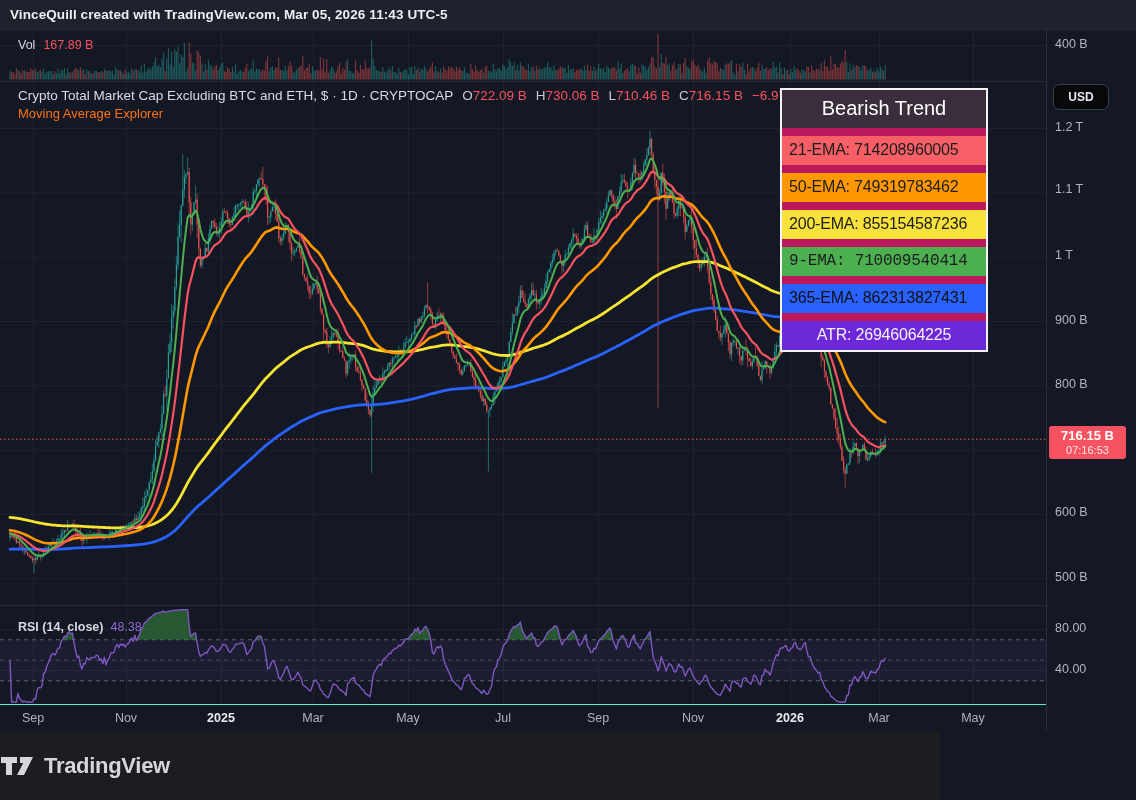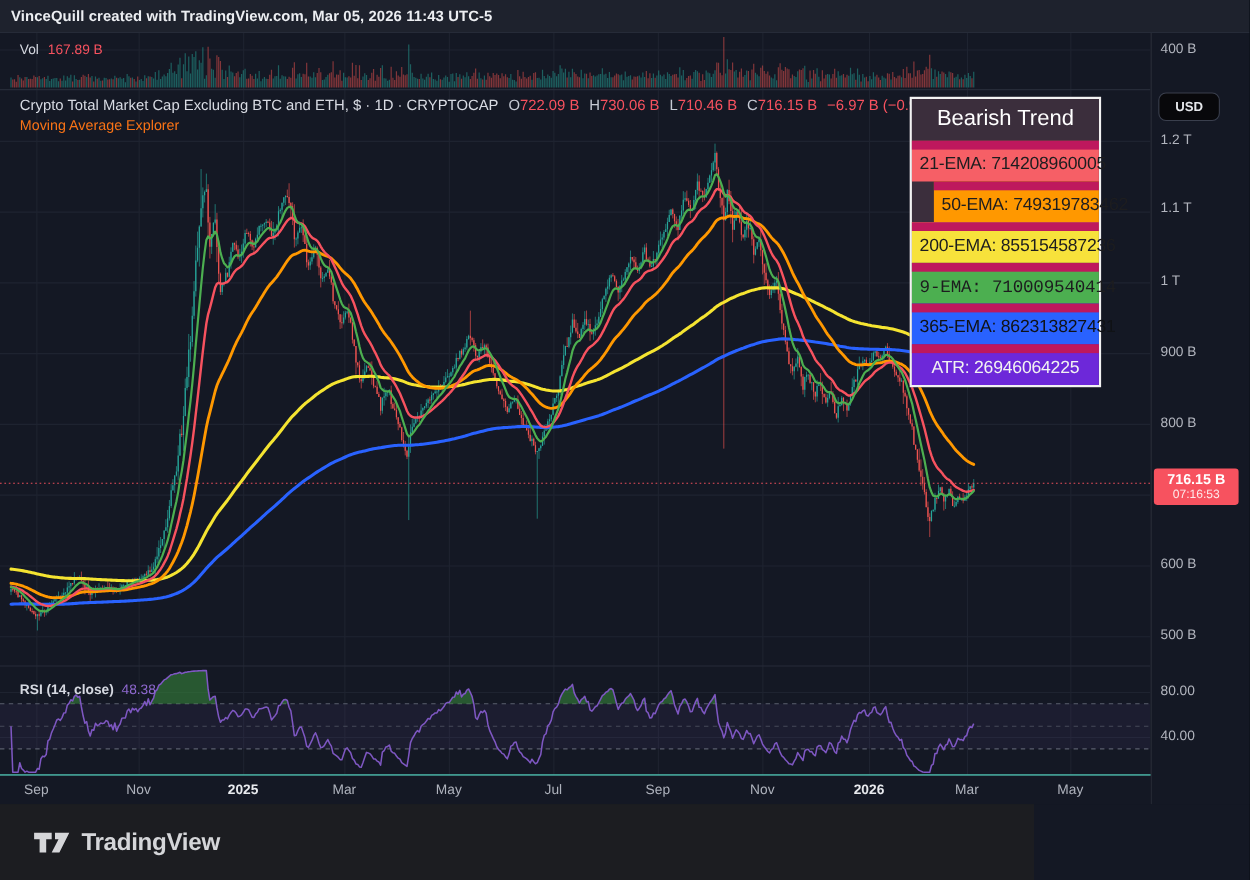--- a/index.html
+++ b/index.html
@@ -35,21 +35,21 @@
   .sym-change { color:#f7525f; }
   .ind-line { left:18px; top:106px; font-size:13px; color:#f97316; }
 
   
   .rsi-legend { left:18px; top:620px; font-size:12.5px; display:flex; gap:7px; }
   .rsi-legend .lbl { color:#d5d8e0; font-weight:700; }
   .rsi-legend .val { color:#8e68cf; }
 
   
   .legend-box {
-    left:827px; top:88px; width:174px; z-index:5;
+    left:780px; top:88px; width:208px; z-index:5;
     border:2px solid #f2f2f2; background:#3b2e3c;
   }
   .legend-box .hdr {
     background:#3b2e3c; color:#ffffff; text-align:center;
     font-size:20px; padding:7px 4px 8px;
   }
   .legend-box .row {
     font-size:16px; padding:5px 7px 6px; border-top:8px solid #be185d;
     white-space:nowrap; letter-spacing:-0.2px;
   }
@@ -82,21 +82,21 @@
   }
   .time-axis .t {
     position:absolute; top:6px; transform:translateX(-50%);
     color:#aeb2bc; font-size:12.5px;
   }
   .time-axis .t.year { color:#e8eaee; font-weight:700; }
 
   
   .footer {
     position:absolute; left:0; top:731px; width:940px; height:69px;
-    background:#1c1d21; display:flex; align-items:center; padding-left:30px; z-index:6;
+    background:#1c1d21; display:flex; align-items:center; z-index:6;
   }
   .tv-logo { display:flex; align-items:center; gap:10px; }
   .tv-wordmark { color:#d5d6d9; font-size:22px; font-weight:700; letter-spacing:-0.3px; }
 </style>
 </head>
 <body>
 
 <div id="app">
 
   <div class="top-bar">
@@ -139,21 +139,21 @@
         <span class="pair"><span class="k">C</span><span class="v">716.15 B</span></span>
       </span>
     <span class="sym-change">−6.97 B (−0.96%)</span>
   </div>
   <div class="overlay ind-line">Moving Average Explorer</div>
 
   <div class="overlay legend-box">
     <div class="hdr">Bearish Trend</div>
     <div id="legend-rows">
         <div class="row" style="background: rgb(246, 95, 102); color: rgb(29, 29, 31);">21-EMA: 714208960005</div>
-        <div class="row" style="background: rgb(255, 152, 0); color: rgb(29, 29, 31); margin-left: 20px;">50-EMA: 749319783462</div>
+        <div class="row" style="background: rgb(255, 152, 0); color: rgb(29, 29, 31);">50-EMA: 749319783462</div>
         <div class="row" style="background: rgb(247, 226, 59); color: rgb(29, 29, 31);">200-EMA: 855154587236</div>
         <div class="row" style="background: rgb(76, 175, 80); color: rgb(29, 29, 31); font-family: Liberation Mono, monospace;">9-EMA: 710009540414</div>
         <div class="row" style="background: rgb(41, 98, 255); color: rgb(16, 18, 22);">365-EMA: 862313827431</div>
         <div class="row center" style="background: #6d28d9; color: rgb(242, 242, 242);">ATR: 26946064225</div>
       </div>
   </div>
 
   <div class="overlay rsi-legend">
     <span class="lbl">RSI (14, close)</span>
     <span class="val">48.38</span>

